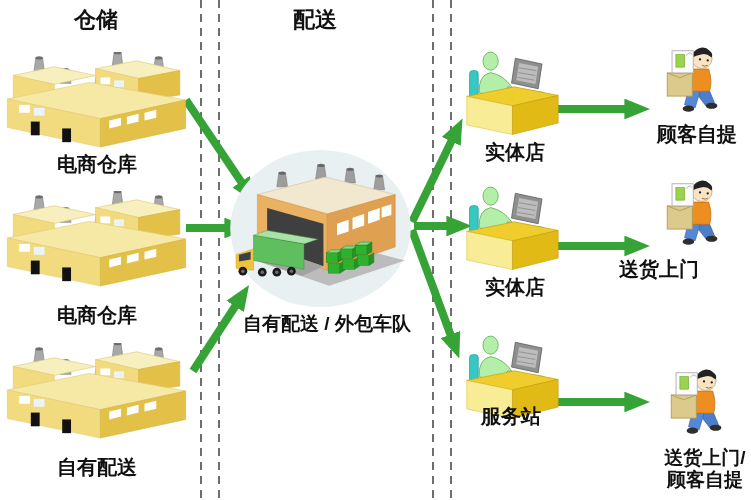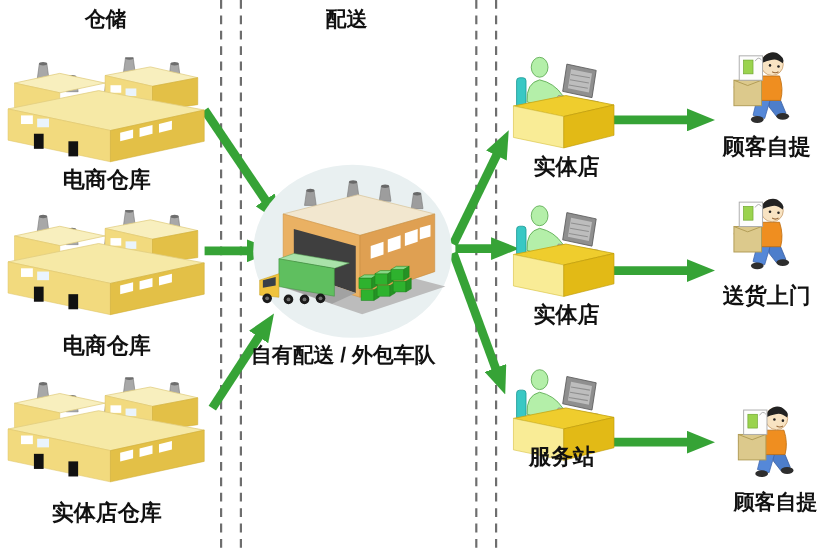--- a/index.html
+++ b/index.html
@@ -7,21 +7,21 @@
     position:relative;width:751px;height:500px;background:#ffffff;overflow:hidden;
     font-family:"Liberation Sans","DejaVu Sans",sans-serif;color:#1a1a1a;
   }
   .abs{position:absolute;}
   .lbl{
     position:absolute;transform:translateX(-50%);white-space:nowrap;
     font-weight:bold;font-size:20px;line-height:22px;color:#111;text-align:center;
   }
   .hdr{
     position:absolute;transform:translateX(-50%);white-space:nowrap;
-    font-weight:bold;font-size:19px;color:#111;
+    font-weight:bold;font-size:22px;color:#111;
   }
   .lbl-sm{font-size:19px;}
   svg{display:block;}
 </style>
 </head>
 <body>
 
 <div id="canvas">
 
   <svg width="0" height="0" style="position:absolute" aria-hidden="true">
@@ -186,26 +186,26 @@
   <div class="lbl" style="left:97px;top:153px">电商仓库</div>
 
   <svg class="abs" style="left:3px;top:191px" width="187" height="98">
       <use href="#sym-warehouse"></use>
     </svg>
   <div class="lbl" style="left:97px;top:304px">电商仓库</div>
 
   <svg class="abs" style="left:3px;top:343px" width="187" height="98">
       <use href="#sym-warehouse"></use>
     </svg>
-  <div class="lbl" style="left:97px;top:456px">实体店仓库</div>
+  <div class="lbl" style="left:97px;top:456px">自有配送</div>
 
   <svg class="abs" style="left:228px;top:146px" width="185" height="165">
       <use href="#sym-hub"></use>
     </svg>
-  <div class="lbl lbl-sm" style="left:312px;top:313px">自有配送 / 外包车队</div>
+  <div class="lbl lbl-sm" style="left:327px;top:313px">自有配送 / 外包车队</div>
 
   <svg class="abs" style="left:462px;top:48px" width="100" height="92">
       <use href="#sym-desk"></use>
     </svg>
   <div class="lbl" style="left:515px;top:141px">实体店</div>
 
   <svg class="abs" style="left:462px;top:183px" width="100" height="92">
       <use href="#sym-desk"></use>
     </svg>
   <div class="lbl" style="left:515px;top:276px">实体店</div>
@@ -216,22 +216,23 @@
   <div class="lbl" style="left:511px;top:405px">服务站</div>
 
   <svg class="abs" style="left:644px;top:44px" width="85" height="82">
       <use href="#sym-carrier"></use>
     </svg>
   <div class="lbl" style="left:697px;top:123px">顾客自提</div>
 
   <svg class="abs" style="left:644px;top:177px" width="85" height="82">
       <use href="#sym-carrier"></use>
     </svg>
-  <div class="lbl" style="left:697px;top:258px">送货上门</div>
+  <div class="lbl" style="left:659px;top:258px">送货上门</div>
 
   <svg class="abs" style="left:648px;top:366px" width="85" height="82">
       <use href="#sym-carrier"></use>
     </svg>
   <div class="lbl lbl-sm" style="left:705px;top:447px">
+    <span style="display:block">送货上门/</span>
     <span style="display:block">顾客自提</span>
   </div>
 
 </div>
 
 </body></html>

